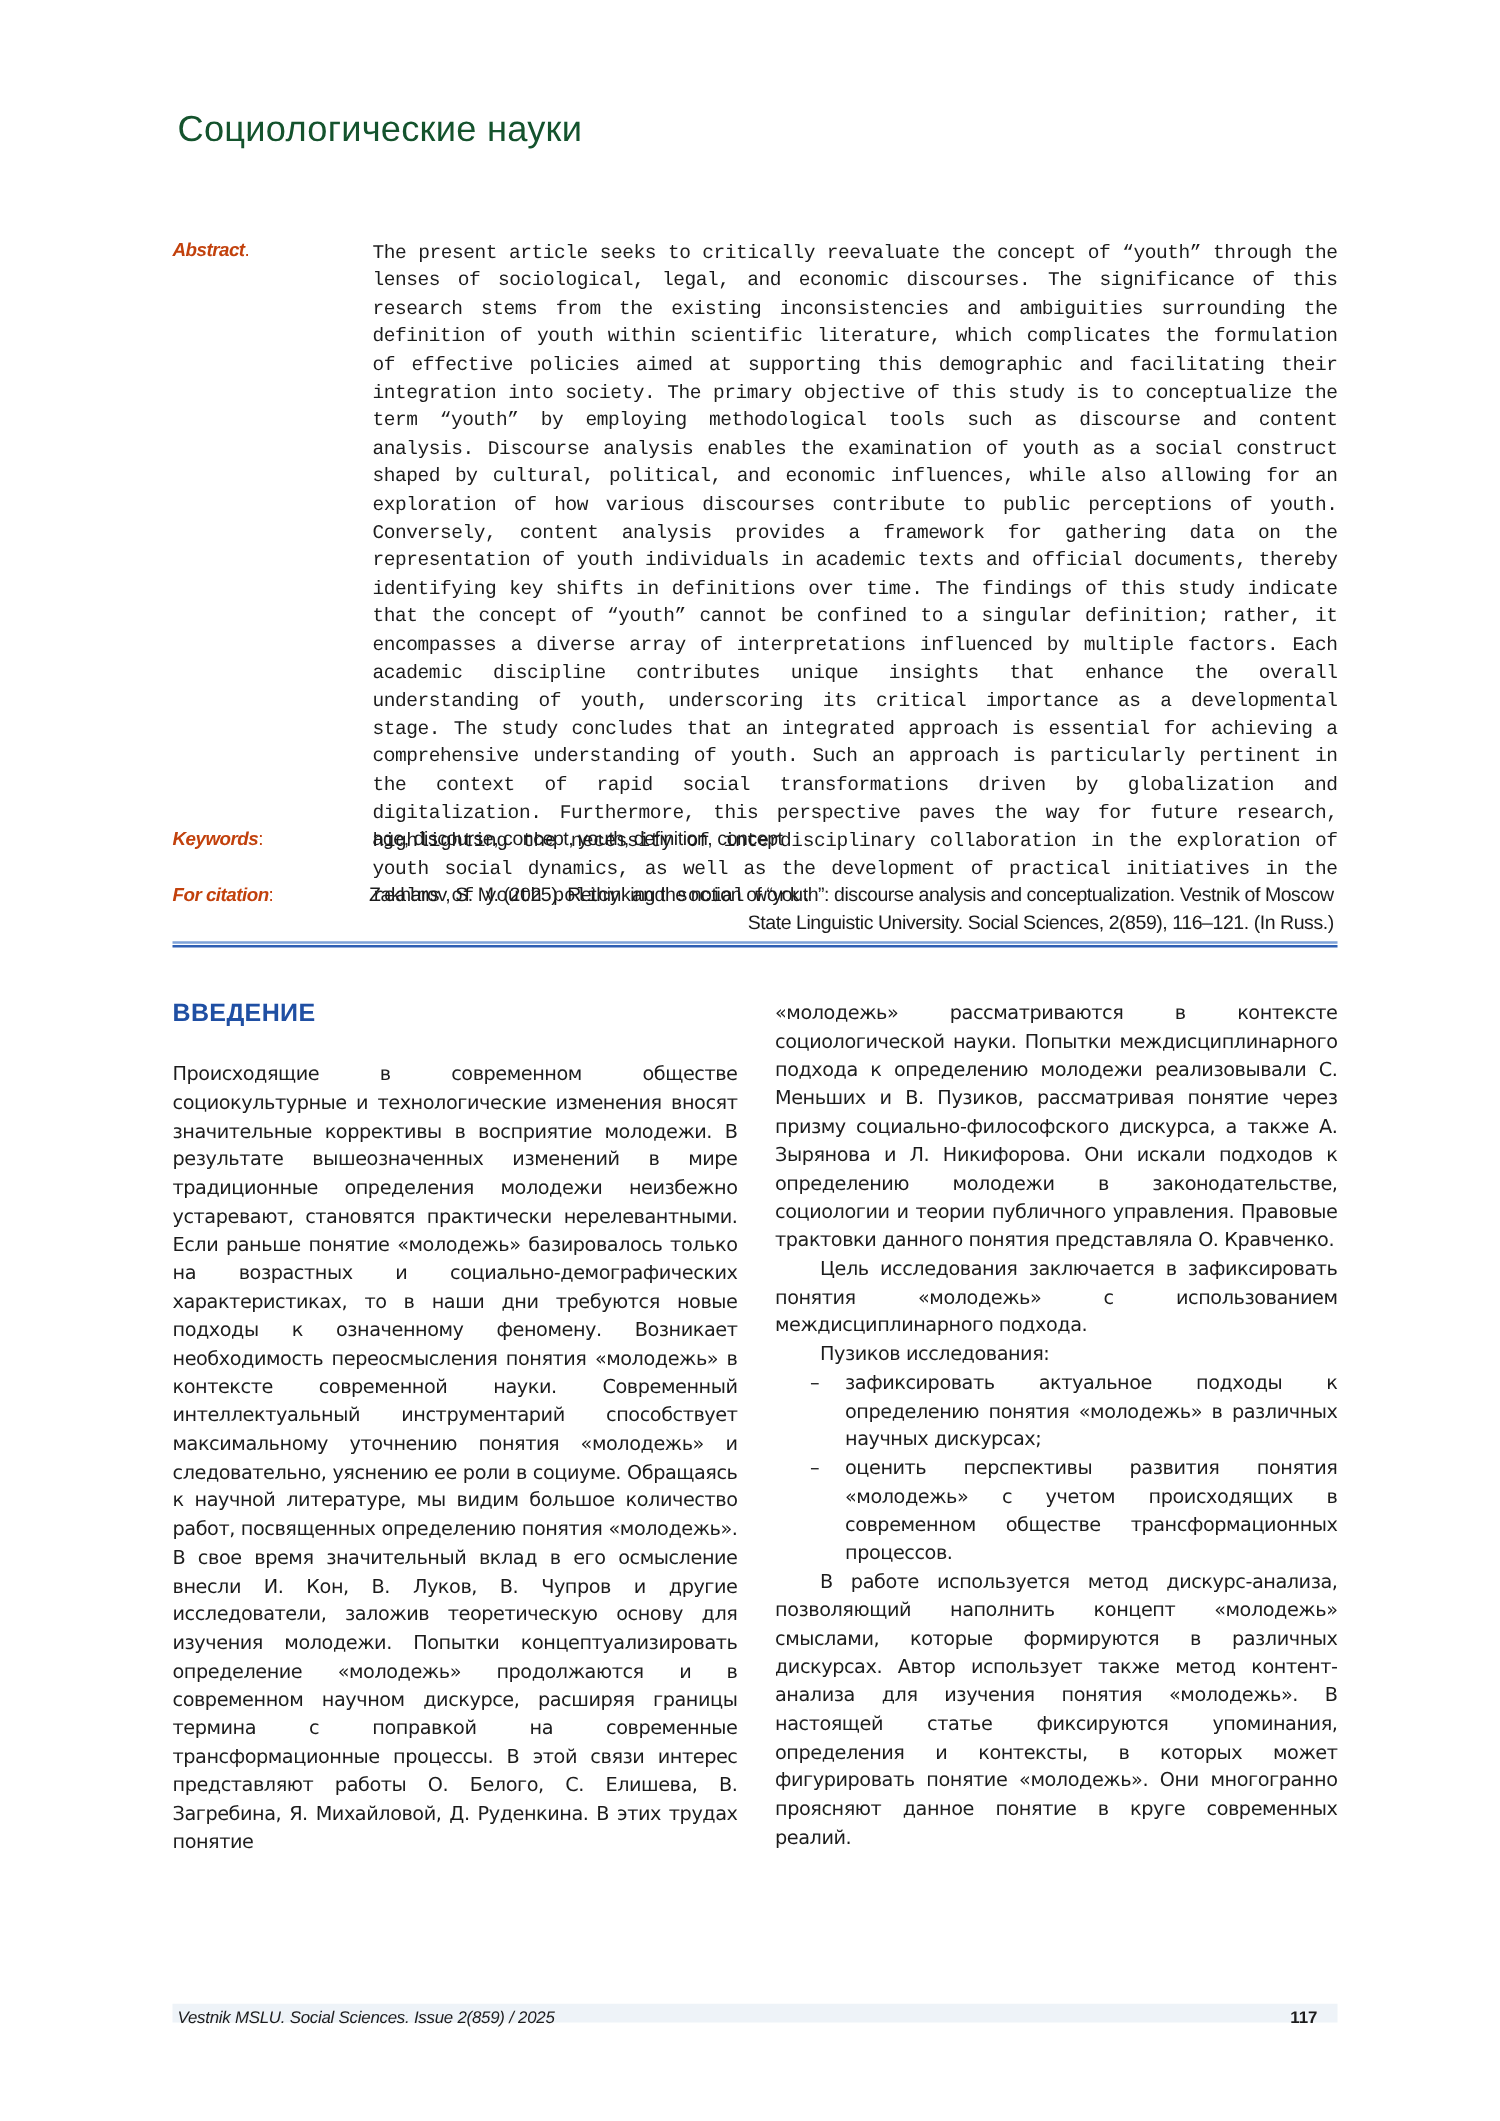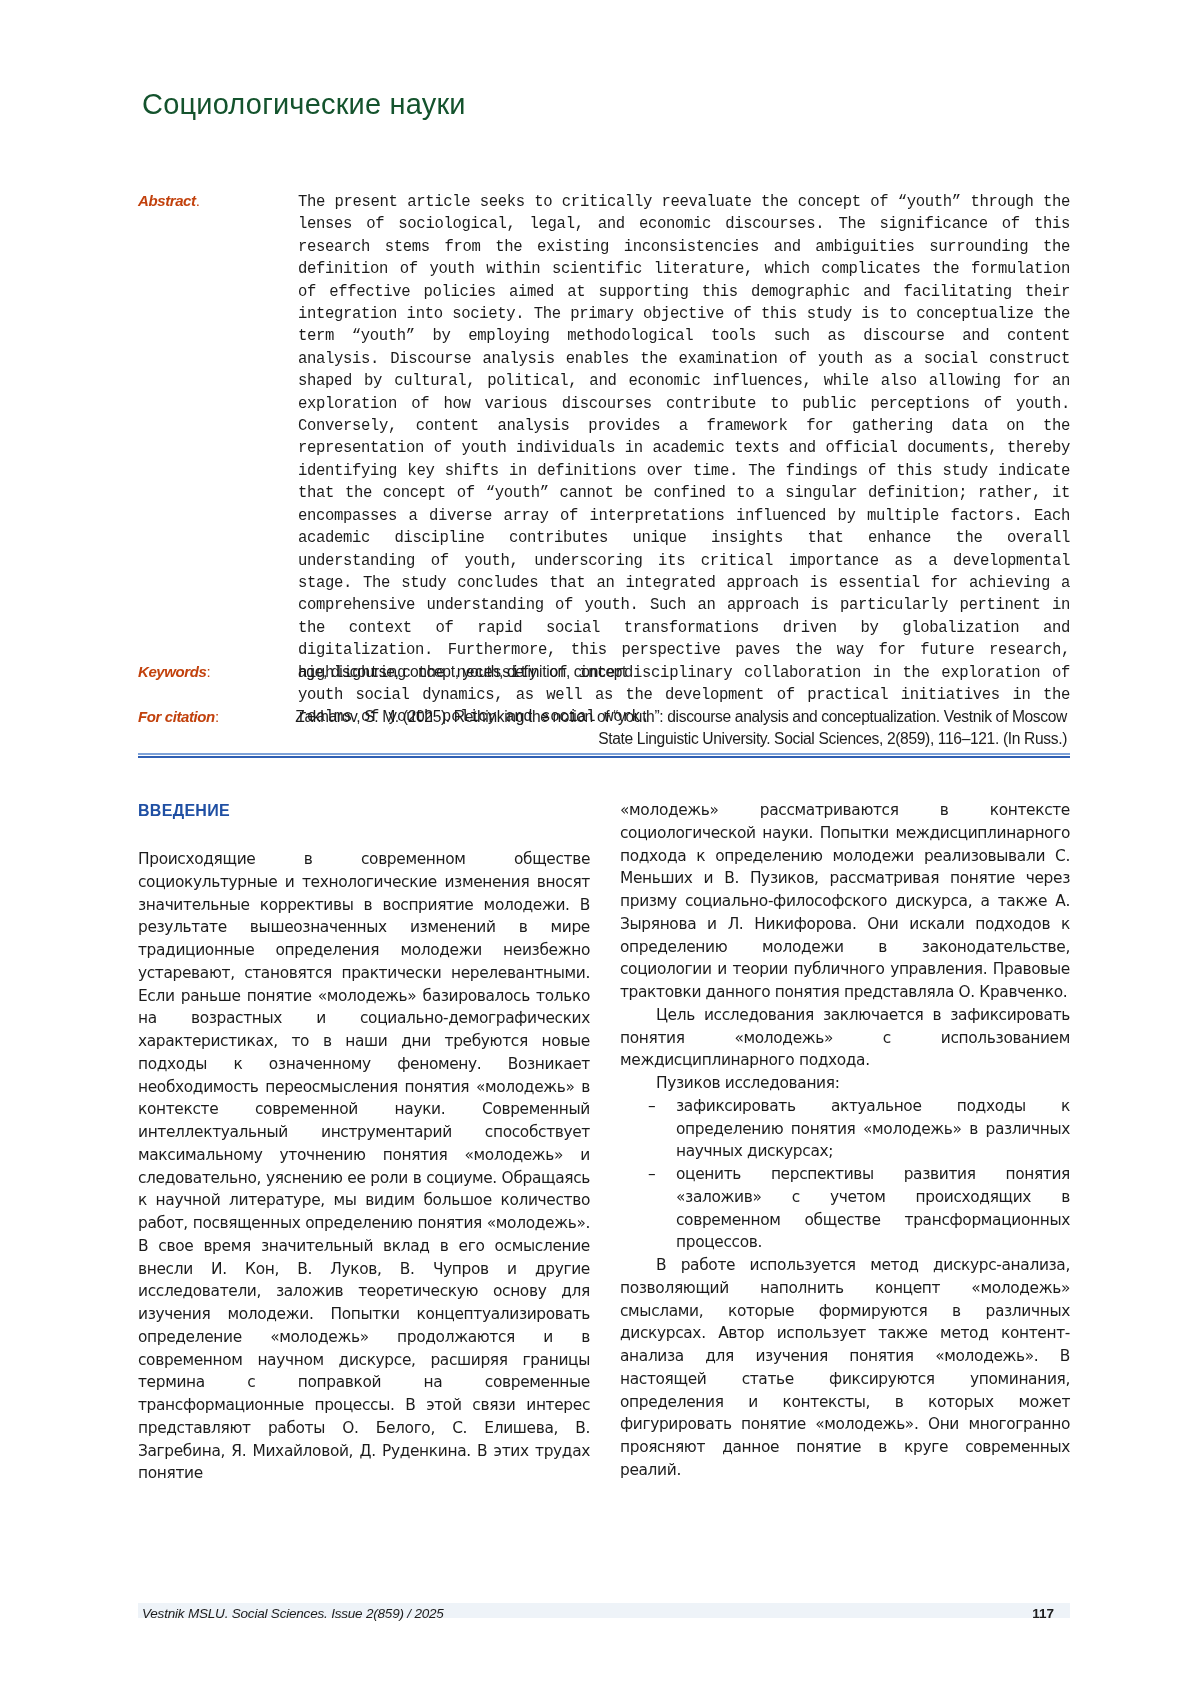--- a/index.html
+++ b/index.html
@@ -36,21 +36,21 @@
     .divider { position: absolute; left: 138px; top: 753px; width: 932px; height: 6px; }
     .divider .l1 { position: absolute; left: 0; top: 0; width: 100%; height: 2px; background: #7fa3d9; }
     .divider .l2 { position: absolute; left: 0; top: 3px; width: 100%; height: 2px; background: #2f5fb3; }
 
     .col { position: absolute; font-family: "DejaVu Sans", sans-serif; font-size: 15.4px; line-height: 22.75px; color: #1c1c1c; letter-spacing: -0.35px; }
     .col-left { left: 138px; top: 800px; width: 452px; }
     .col-right { left: 620px; top: 799px; width: 450px; }
 
     .heading {
       font-family: "Liberation Sans", sans-serif;
-      font-weight: bold; font-size: 16px; color: #1f4fa3; margin: 0 0 26px 0; line-height: 22px;
+      font-weight: bold; font-size: 20px; color: #1f4fa3; margin: 0 0 26px 0; line-height: 22px;
       letter-spacing: 0.3px;
     }
     .para { margin: 0; text-align: justify; }
     .para.indent { text-indent: 36px; }
     .task-head { margin: 0; padding-left: 36px; }
     .task-list { list-style: none; margin: 0; padding: 0; }
     .task-item { position: relative; padding-left: 56px; text-align: justify; }
     .task-item .dash { position: absolute; left: 28px; top: 0; }
 
     .footer {
@@ -97,21 +97,21 @@
     <p class="para">«молодежь» рассматриваются в контексте социологической науки. Попытки междисциплинарного подхода к определению молодежи реализовывали С. Меньших и В. Пузиков, рассматривая понятие через призму социально-философского дискурса, а также А. Зырянова и Л. Никифорова. Они искали подходов к определению молодежи в законодательстве, социологии и теории публичного управления. Правовые трактовки данного понятия представляла О. Кравченко.</p>
     <p class="para indent">Цель исследования заключается в зафиксировать понятия «молодежь» с использованием междисциплинарного подхода.</p>
     <p class="task-head">Пузиков исследования:</p>
     <ul class="task-list">
       <li class="task-item">
         <span class="dash">–</span>
         <span>зафиксировать актуальное подходы к определению понятия «молодежь» в различных научных дискурсах;</span>
       </li>
       <li class="task-item">
         <span class="dash">–</span>
-        <span>оценить перспективы развития понятия «заложив» с учетом происходящих в современном обществе трансформационных процессов.</span>
+        <span>оценить перспективы развития понятия «молодежь» с учетом происходящих в современном обществе трансформационных процессов.</span>
       </li>
     </ul>
     <p class="para indent">В работе используется метод дискурс-анализа, позволяющий наполнить концепт «молодежь» смыслами, которые формируются в различных дискурсах. Автор использует также метод контент-анализа для изучения понятия «молодежь». В настоящей статье фиксируются упоминания, определения и контексты, в которых может фигурировать понятие «молодежь». Они многогранно проясняют данное понятие в круге современных реалий.</p>
   </div>
 
   <div class="footer">
     <span class="journal">Vestnik MSLU. Social Sciences. Issue 2(859) / 2025</span>
     <span class="pageno">117</span>
   </div>
 

